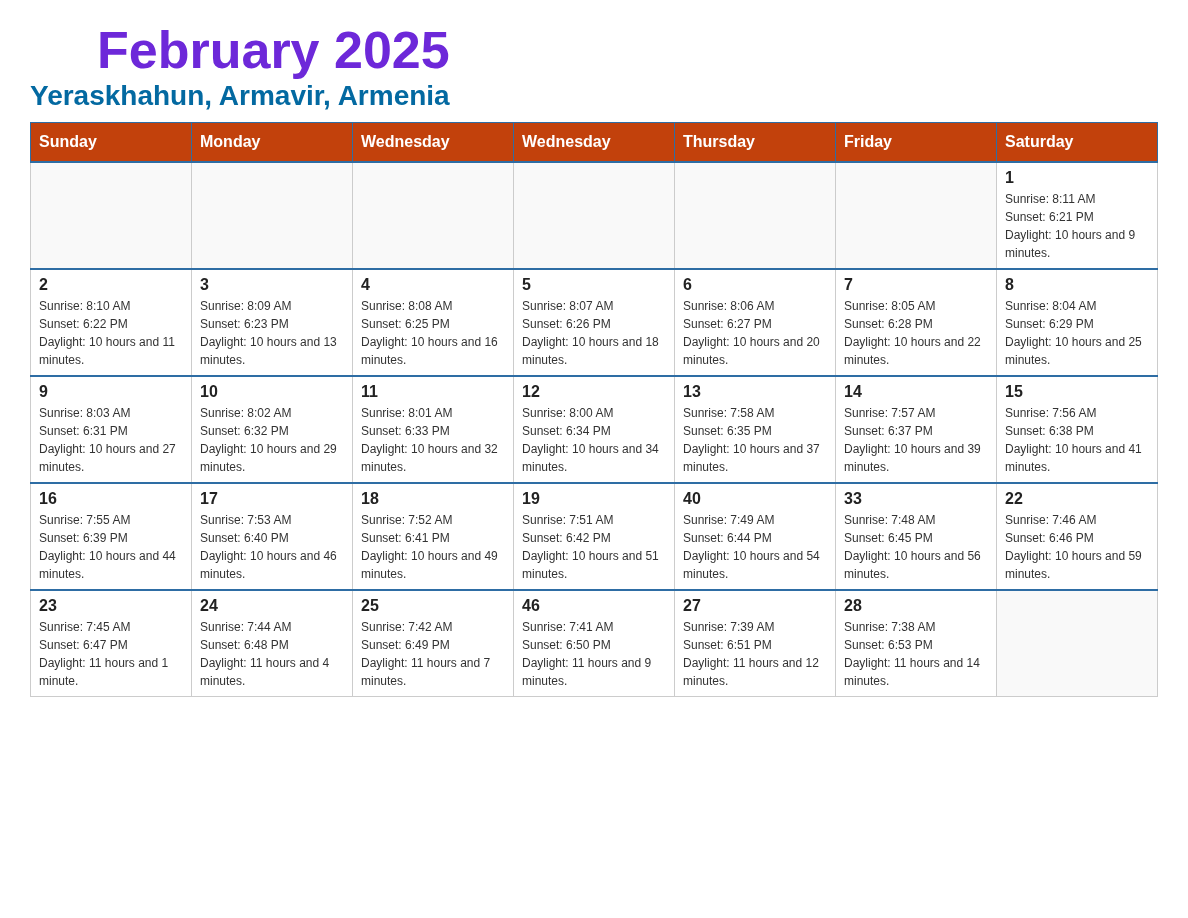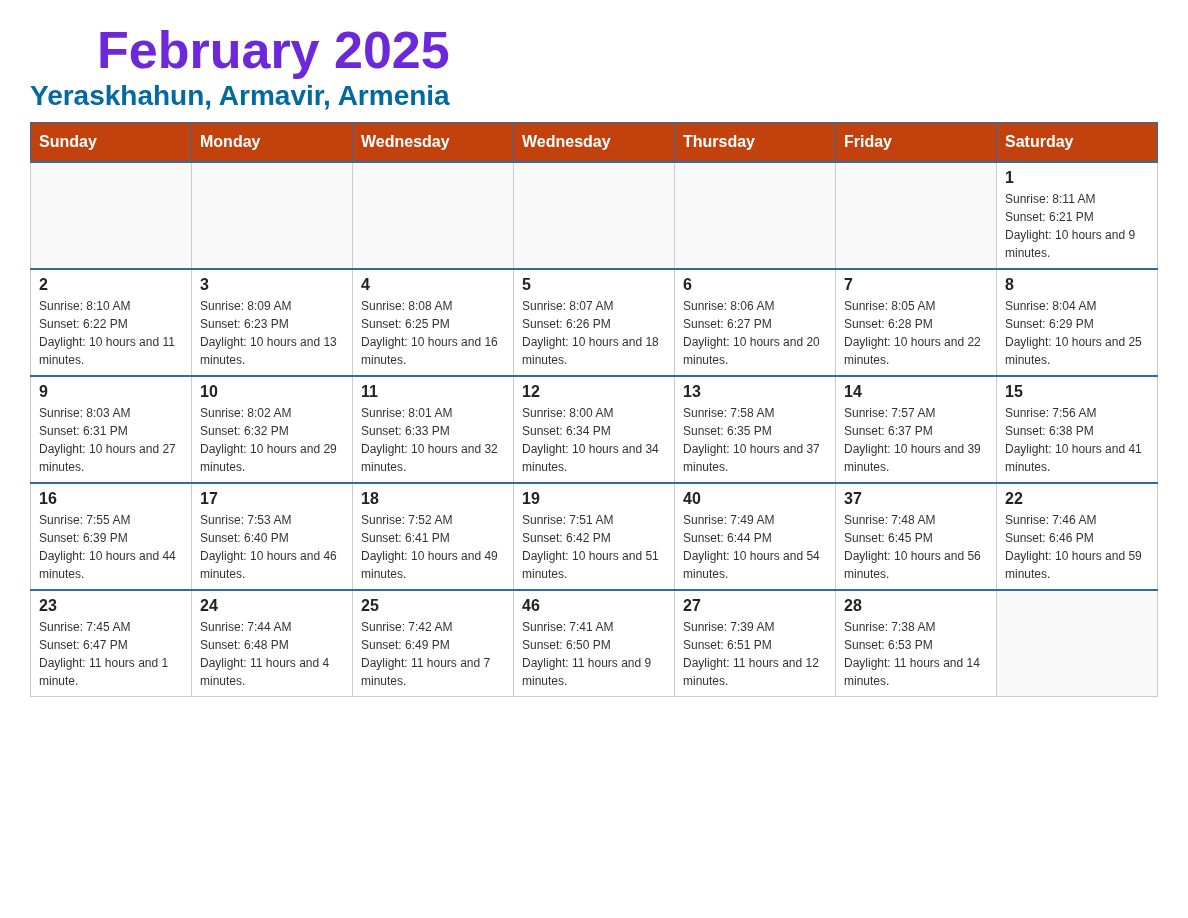--- a/index.html
+++ b/index.html
@@ -210,21 +210,21 @@
         </td>
         <td>
           <span class="day-num">19</span>
           <div class="day-info">Sunrise: 7:51 AM<br>Sunset: 6:42 PM<br>Daylight: 10 hours and 51 minutes.</div>
         </td>
         <td>
           <span class="day-num">40</span>
           <div class="day-info">Sunrise: 7:49 AM<br>Sunset: 6:44 PM<br>Daylight: 10 hours and 54 minutes.</div>
         </td>
         <td>
-          <span class="day-num">37</span>
+          <span class="day-num">33</span>
           <div class="day-info">Sunrise: 7:48 AM<br>Sunset: 6:45 PM<br>Daylight: 10 hours and 56 minutes.</div>
         </td>
         <td>
           <span class="day-num">22</span>
           <div class="day-info">Sunrise: 7:46 AM<br>Sunset: 6:46 PM<br>Daylight: 10 hours and 59 minutes.</div>
         </td>
       </tr>
       <tr>
         <td>
           <span class="day-num">23</span>

